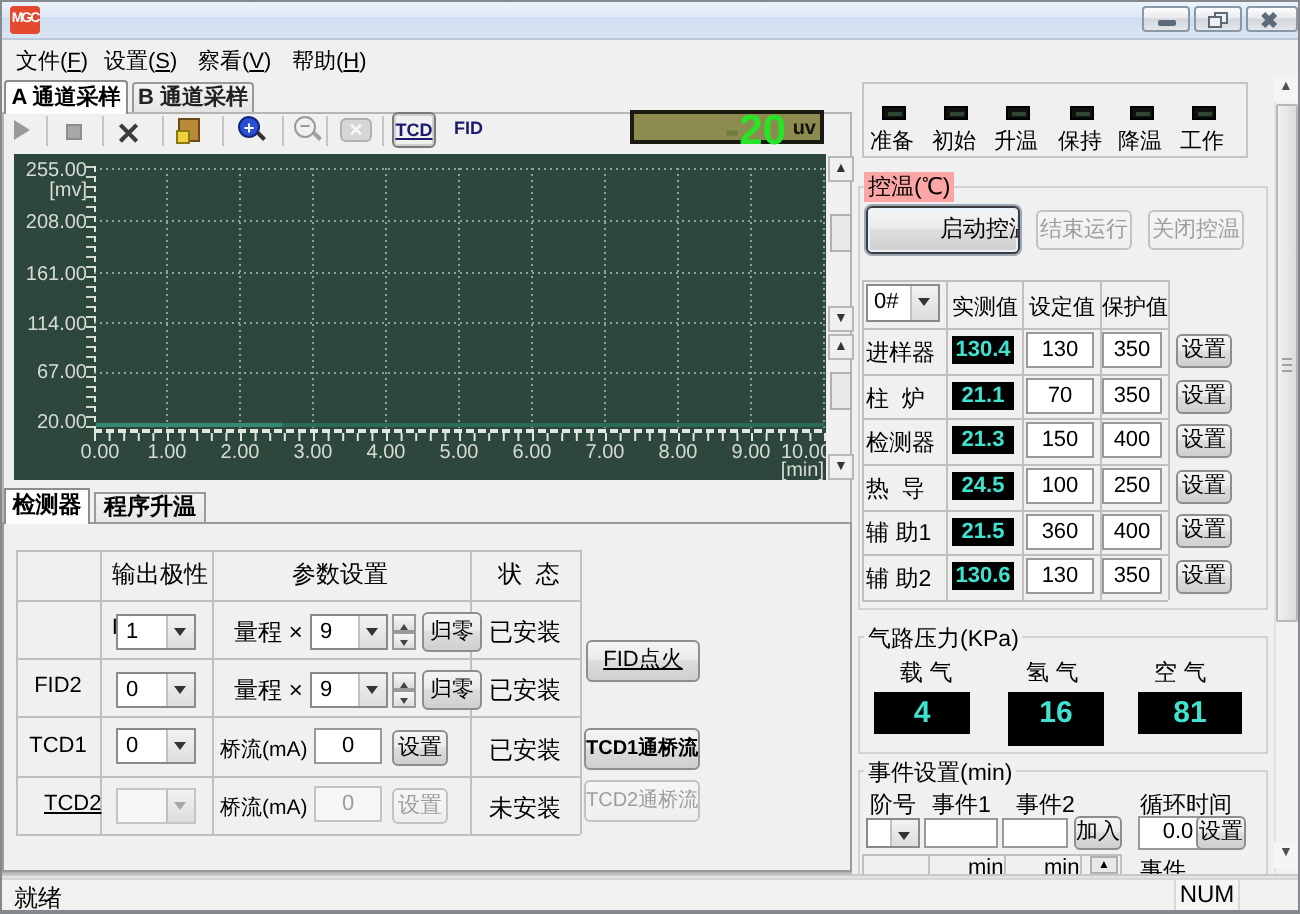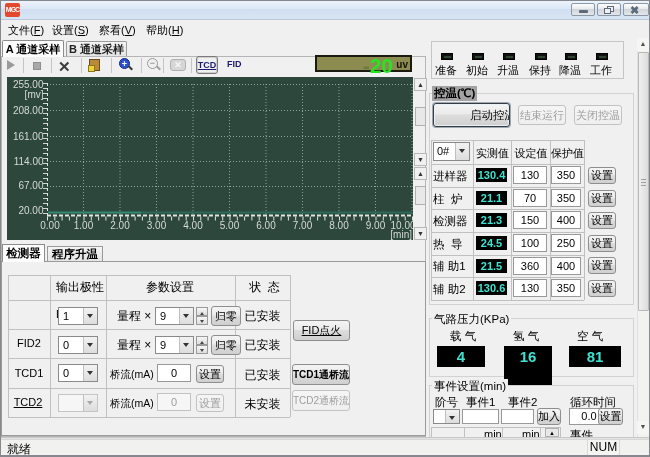--- a/index.html
+++ b/index.html
@@ -230,21 +230,21 @@
 <div class="cell-lbl" style="left:8px;top:367px;width:42px;text-align:center;font-size:11px;">TCD1</div>
 <div class="combo" style="left:58px;top:364px;width:40px;height:18px;">
     <span style="position:absolute;left:4px;top:2px;">0</span>
     <span class="arr"></span>
   </div>
 <div class="cell-lbl" style="left:110px;top:368px;font-size:10.5px;">桥流(mA)</div>
 <div class="inp" style="left:157px;top:364px;width:34px;height:18px;line-height:16px;">0</div>
 <div class="btn" style="left:196px;top:365px;width:28px;height:18px;line-height:16px;">设置</div>
 <div class="cell-lbl" style="left:235px;top:367px;width:55px;text-align:center;">已安装</div>
 
-<div class="cell-lbl" style="left:7px;top:396px;width:42px;text-align:center;font-size:11px;color:#000;text-decoration:underline;">TCD2</div>
+<div class="cell-lbl" style="left:22px;top:396px;width:42px;font-size:11px;color:#000;text-decoration:underline;">TCD2</div>
 <div class="combo dis" style="left:58px;top:394px;width:40px;height:18px;">
     <span class="arr"></span>
   </div>
 <div class="cell-lbl" style="left:110px;top:397px;font-size:10.5px;">桥流(mA)</div>
 <div class="inp dis" style="left:157px;top:393px;width:34px;height:18px;line-height:16px;">0</div>
 <div class="btn dis" style="left:196px;top:394px;width:28px;height:18px;line-height:16px;">设置</div>
 <div class="cell-lbl" style="left:235px;top:396px;width:55px;text-align:center;">未安装</div>
 
 <div class="btn" style="left:293px;top:320px;width:57px;height:21px;line-height:19px;text-decoration:underline;">FID点火</div>
 <div class="btn" style="left:292px;top:364px;width:58px;height:21px;line-height:19px;font-size:10px;font-weight:bold;">TCD1通桥流</div>
@@ -272,21 +272,21 @@
     <div class="abs" style="left:2px;top:2px;width:7px;height:2px;background:#2e4632;"></div>
   </div>
 <div class="abs" style="left:435px;top:63px;font-size:11px;">准备</div>
 <div class="abs" style="left:466px;top:63px;font-size:11px;">初始</div>
 <div class="abs" style="left:497px;top:63px;font-size:11px;">升温</div>
 <div class="abs" style="left:529px;top:63px;font-size:11px;">保持</div>
 <div class="abs" style="left:559px;top:63px;font-size:11px;">降温</div>
 <div class="abs" style="left:590px;top:63px;font-size:11px;">工作</div>
 
 <div class="abs" style="left:429px;top:93px;width:205px;height:212px;border:1px solid #d2d2d2;"></div>
-<div class="abs" style="left:432px;top:86px;background:#a3a3a3;padding:0 2px;font-size:11.5px;font-weight:bold;">控温(℃)</div>
+<div class="abs" style="left:432px;top:86px;background:#fca5a5;padding:0 2px;font-size:11.5px;">控温(℃)</div>
 <div class="btn" style="left:433px;top:103px;width:77px;height:24px;line-height:22px;border:1px solid #3c3c3c;border-radius:3px;box-shadow:inset 0 0 0 1px #e8f0f8, 0 0 0 1px #9aa8b8;font-size:11.5px;padding-left:36px;">启动控温</div>
 <div class="btn dis" style="left:518px;top:105px;width:48px;height:20px;line-height:18px;">结束运行</div>
 <div class="btn dis" style="left:574px;top:105px;width:48px;height:20px;line-height:18px;">关闭控温</div>
 
 <div class="gline" style="left:431px;top:140px;width:153px;height:1px;"></div>
 <div class="gline" style="left:431px;top:164px;width:153px;height:1px;"></div>
 <div class="gline" style="left:431px;top:187px;width:153px;height:1px;"></div>
 <div class="gline" style="left:431px;top:209px;width:153px;height:1px;"></div>
 <div class="gline" style="left:431px;top:232px;width:153px;height:1px;"></div>
 <div class="gline" style="left:431px;top:255px;width:153px;height:1px;"></div>
@@ -336,21 +336,21 @@
 <div class="inp" style="left:513px;top:279px;width:34px;height:18px;line-height:16px;">130</div>
 <div class="inp" style="left:551px;top:279px;width:30px;height:18px;line-height:16px;">350</div>
 <div class="btn" style="left:588px;top:280px;width:28px;height:17px;line-height:15px;">设置</div>
 
 <div class="abs" style="left:429px;top:318px;width:205px;height:59px;border:1px solid #d2d2d2;"></div>
 <div class="abs" style="left:432px;top:312px;background:#f0f0f0;padding:0 2px;font-size:11.5px;">气路压力(KPa)</div>
 <div class="abs" style="left:450px;top:329px;font-size:11.5px;">载&nbsp;气</div>
 <div class="abs" style="left:513px;top:329px;font-size:11.5px;">氢&nbsp;气</div>
 <div class="abs" style="left:577px;top:329px;font-size:11.5px;">空&nbsp;气</div>
 <div class="lcd" style="left:437px;top:346px;width:48px;height:21px;font-size:15px;line-height:21px;">4</div>
-<div class="lcd" style="left:504px;top:346px;width:48px;height:39px;font-size:15px;line-height:21px;">16</div>
+<div class="lcd" style="left:504px;top:346px;width:48px;height:27px;font-size:15px;line-height:21px;">16</div>
 <div class="lcd" style="left:569px;top:346px;width:52px;height:21px;font-size:15px;line-height:21px;">81</div>
 
 <div class="abs" style="left:429px;top:385px;width:205px;height:52px;border:1px solid #d2d2d2;border-bottom:none;"></div>
 <div class="abs" style="left:432px;top:379px;background:#f0f0f0;padding:0 2px;font-size:11.5px;">事件设置(min)</div>
 <div class="abs" style="left:435px;top:395px;font-size:11.5px;">阶号</div>
 <div class="abs" style="left:466px;top:395px;font-size:11.5px;">事件1</div>
 <div class="abs" style="left:508px;top:395px;font-size:11.5px;">事件2</div>
 <div class="abs" style="left:570px;top:395px;font-size:11.5px;">循环时间</div>
 <div class="combo" style="left:433px;top:409px;width:27px;height:15px;">
     <span class="arr"></span>

